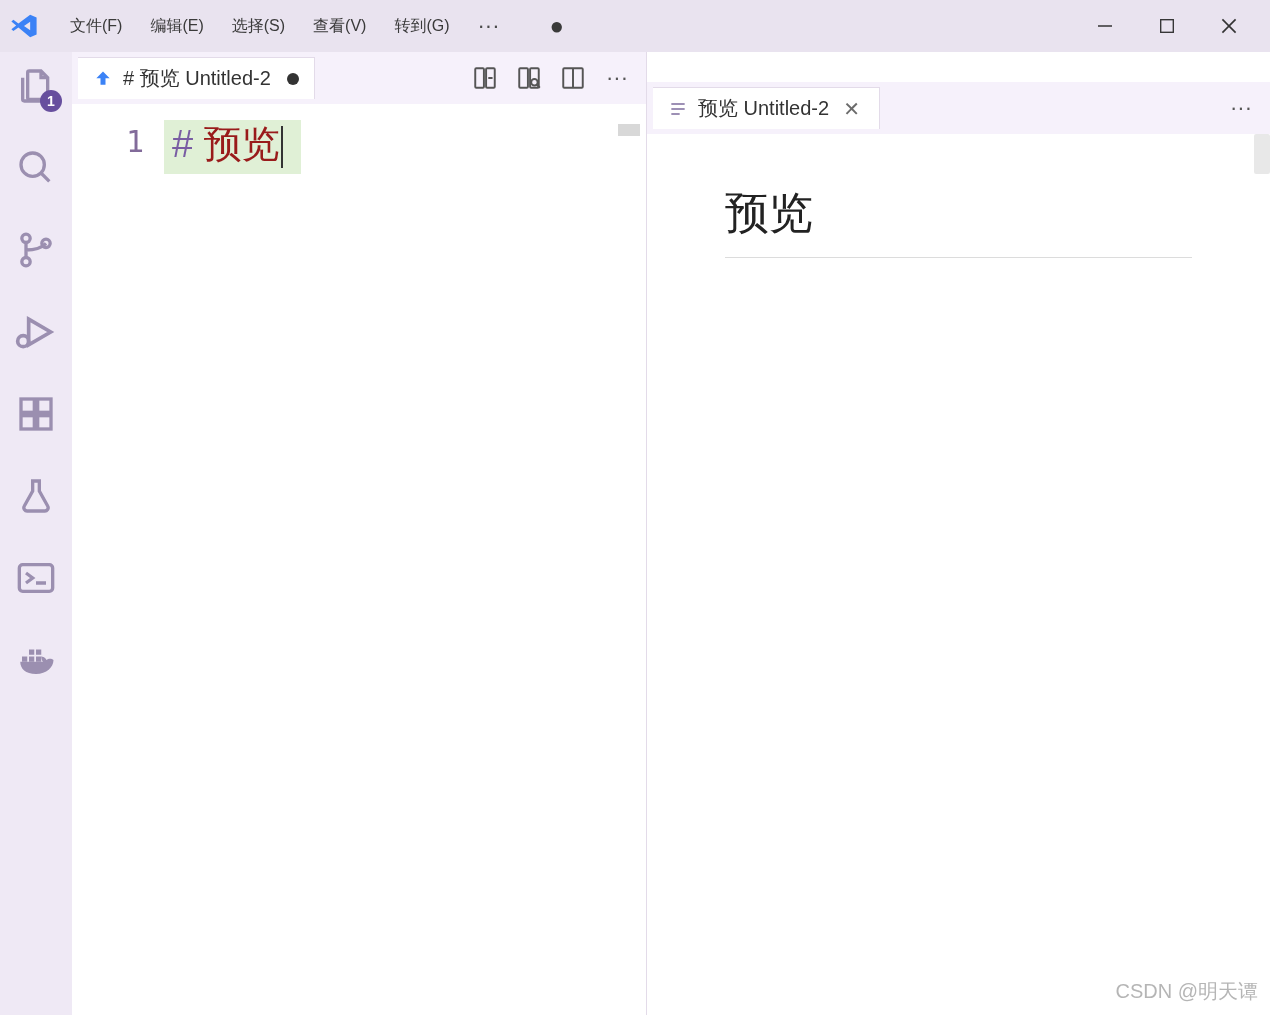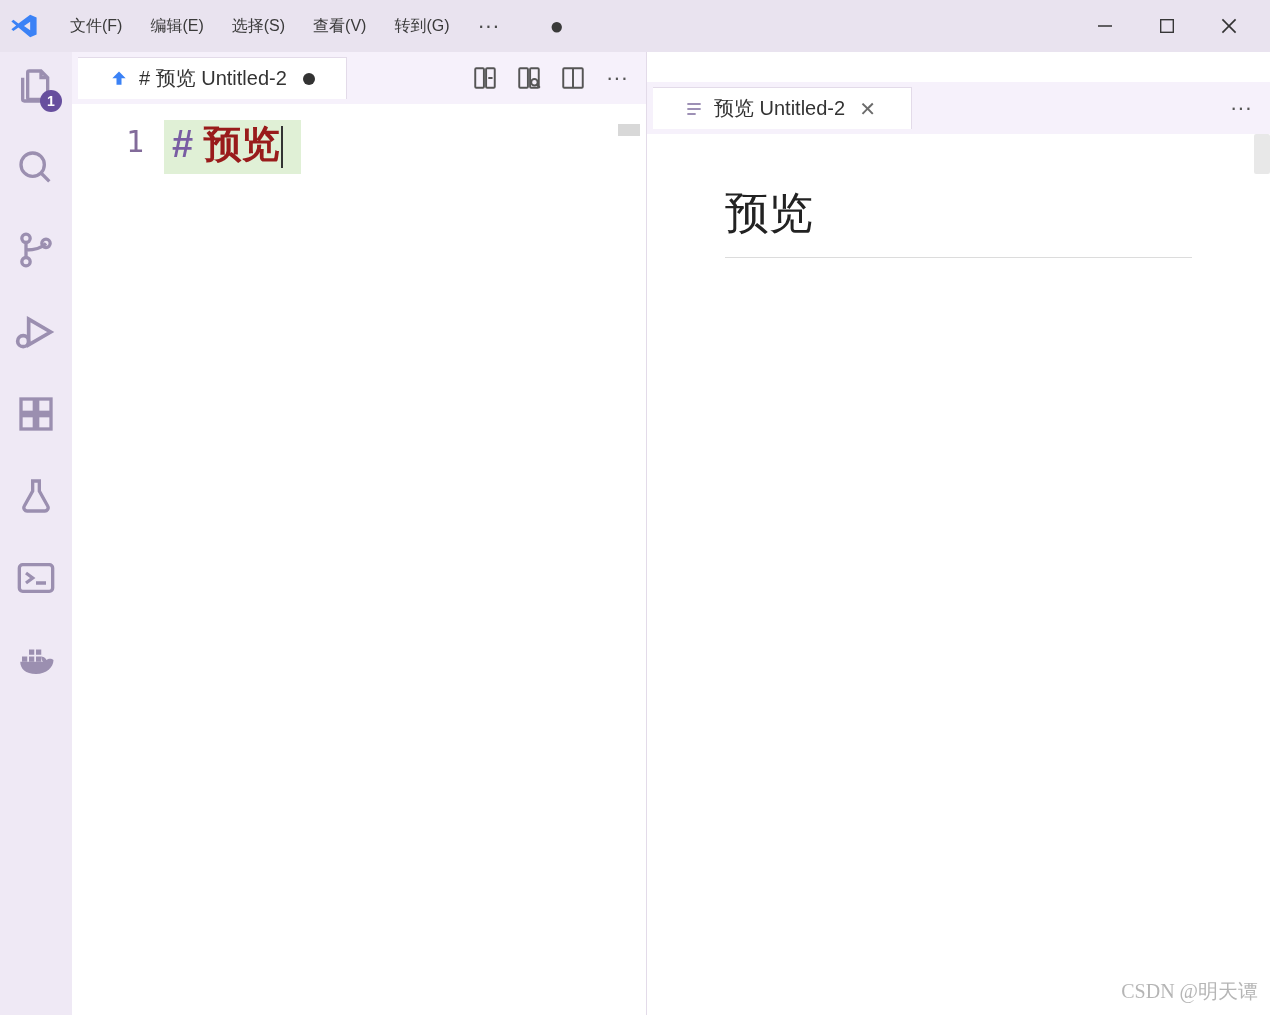--- a/index.html
+++ b/index.html
@@ -25,46 +25,46 @@
     .act-item svg { stroke: #9b8fb0; fill: none; stroke-width: 2; }
     .badge { position: absolute; bottom: -2px; right: -2px; background: #674f9e; color: #fff; border-radius: 50%; width: 22px; height: 22px; font-size: 14px; display: flex; align-items: center; justify-content: center; font-weight: 600; }
 
     
     .editors { flex: 1; display: flex; min-width: 0; }
     .pane { display: flex; flex-direction: column; min-width: 0; position: relative; }
     .pane.left { flex: 0 0 575px; border-right: 1px solid #e3dbe9; }
     .pane.right { flex: 1; margin-top: 30px; }
 
     .tabbar { height: 52px; background: #f6f1fb; display: flex; align-items: center; padding: 0 6px; }
-    .tab { display: flex; align-items: center; height: 42px; padding: 0 31px; background: #ffffff; border-top: 1px solid #e3dbe9; border-right: 1px solid #e3dbe9; font-size: 20px; color: #333; gap: 10px; cursor: pointer; }
+    .tab { display: flex; align-items: center; height: 42px; padding: 0 15px; background: #ffffff; border-top: 1px solid #e3dbe9; border-right: 1px solid #e3dbe9; font-size: 20px; color: #333; gap: 10px; cursor: pointer; }
     .tab .tab-icon { width: 20px; height: 20px; display: flex; align-items: center; justify-content: center; }
     .modified-dot { width: 12px; height: 12px; background: #333; border-radius: 50%; margin-left: 6px; }
     .close-x { color: #6b6b6b; font-size: 20px; padding: 0 4px; cursor: pointer; }
     .tab-fill { flex: 1; }
     .tab-actions { display: flex; align-items: center; gap: 10px; padding-right: 6px; }
     .tab-action { width: 34px; height: 34px; display: flex; align-items: center; justify-content: center; cursor: pointer; }
 
     
     .editor-body { flex: 1; display: flex; position: relative; background: #ffffff; min-height: 0; }
     .gutter { width: 92px; text-align: right; padding: 20px 20px 0 0; }
     .lineno { font-size: 30px; color: #826b9a; font-family: Consolas, monospace; }
-    .code { flex: 1; padding-top: 16px; position: relative; font-weight: bold; }
+    .code { flex: 1; padding-top: 16px; position: relative; }
     .code-line { display: inline-block; background: #e0f0d6; padding: 2px 18px 6px 8px; font-size: 38px; line-height: 1.2; font-family: Consolas, "Microsoft YaHei", monospace; white-space: pre; }
     .tok-hash { color: #795da3; }
     .tok-text { color: #991b1b; }
     .cursor { display: inline-block; width: 2px; height: 42px; background: #333; vertical-align: middle; margin-left: 1px; }
     .minimap { position: absolute; right: 0; top: 0; width: 22px; height: 12px; background: #d8d8d8; margin-top: 20px; margin-right: 6px; }
 
     
     .preview-body { flex: 1; background: #ffffff; padding: 50px 78px; min-height: 0; }
     .preview-h1 { font-size: 44px; font-weight: 400; color: #222; padding-bottom: 14px; border-bottom: 1px solid #dcdcdc; }
 
     .scrollbar-stub { position: absolute; top: 52px; right: 0; width: 16px; height: 40px; background: rgba(0,0,0,0.09); border-radius: 2px; }
 
-    .watermark { position: fixed; bottom: 10px; right: 12px; font-size: 20px; color: rgba(120,120,120,0.55); font-family: Liberation Serif, serif; }
+    .watermark { position: fixed; bottom: 10px; right: 12px; font-size: 20px; color: rgba(120,120,120,0.55); }
   </style>
 </head>
 <body>
 
 <div class="titlebar">
   <span class="vscode-logo">
     <svg viewBox="0 0 100 100">
         <path d="M72 10 L95 20 L95 80 L72 90 L30 55 L12 68 L5 62 L22 48 L5 34 L12 28 L30 41 Z M72 35 L50 50 L72 65 Z" fill="#3b82f6"></path>
       </svg>
   </span>

